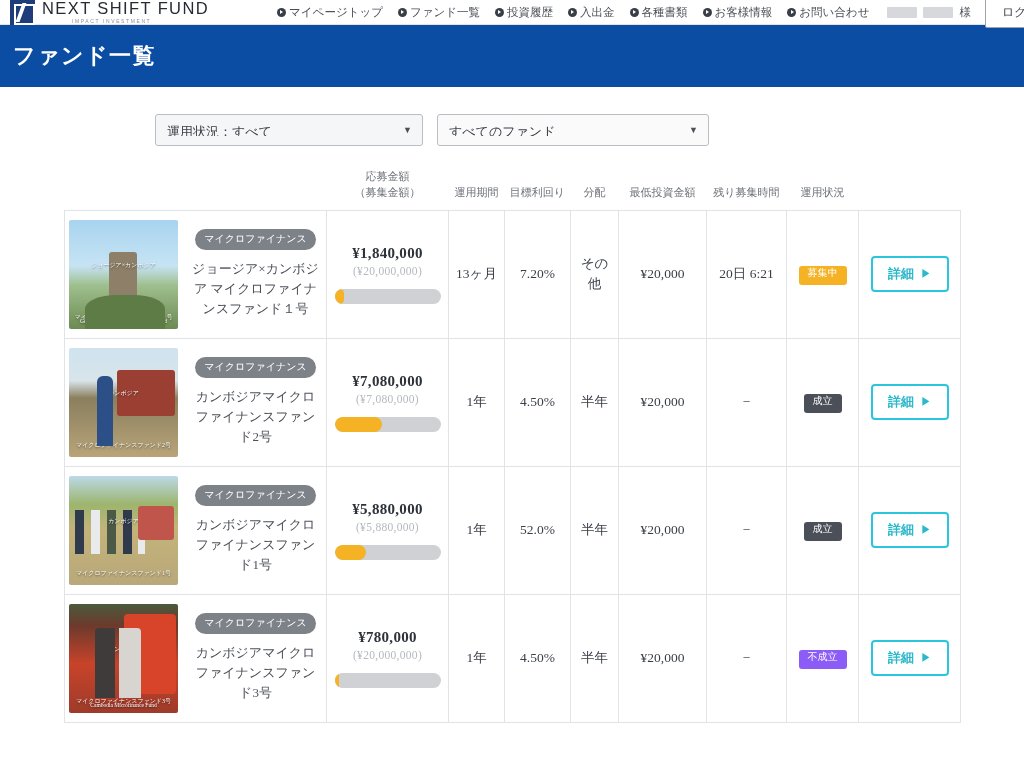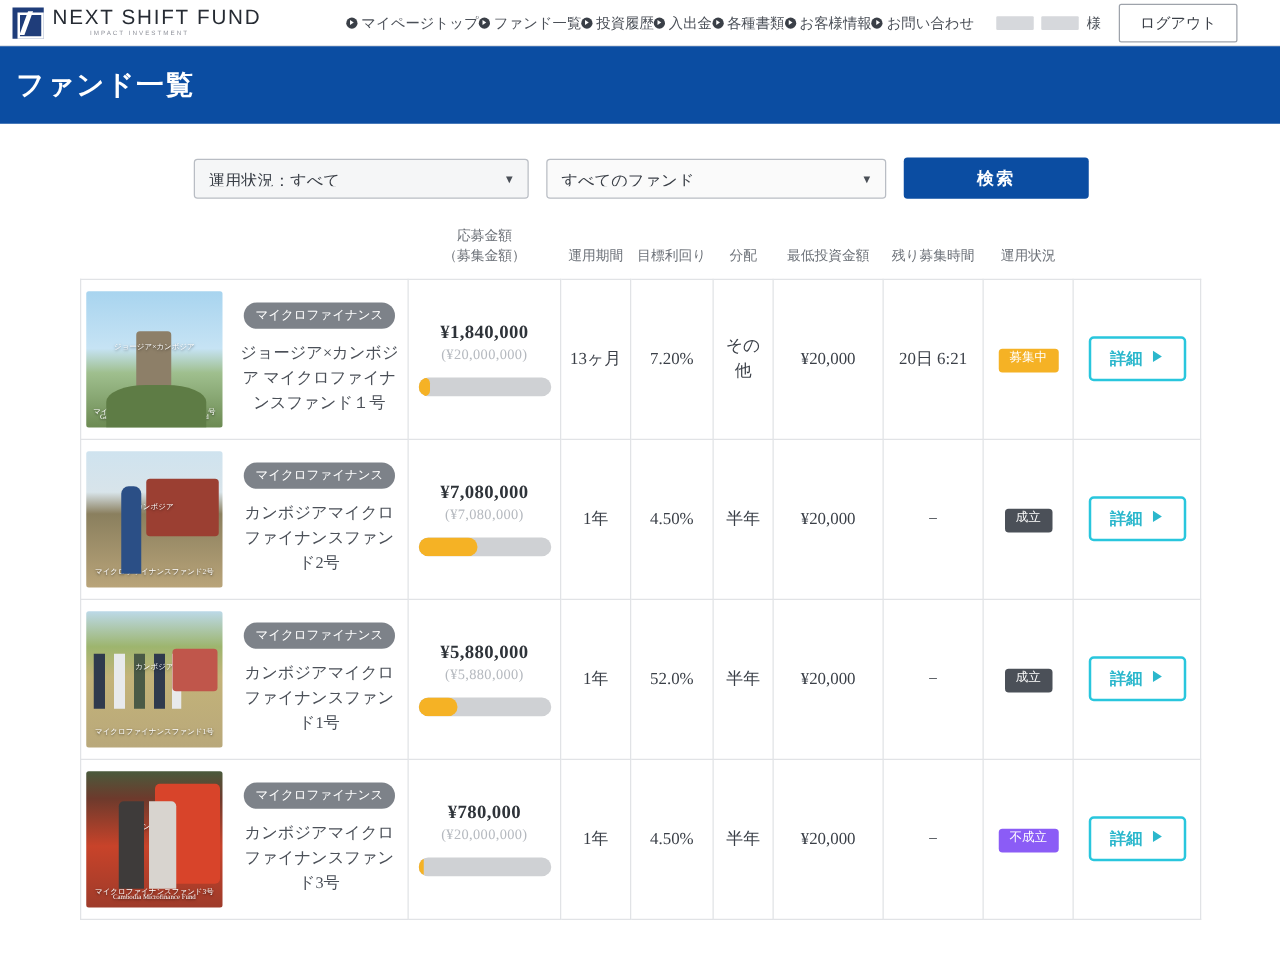--- a/index.html
+++ b/index.html
@@ -7,21 +7,21 @@
   html, body {
     margin: 0; padding: 0;
     width: 1024px; height: 779px;
     background: #ffffff;
     font-family: "Liberation Sans", "DejaVu Sans", sans-serif;
     overflow: hidden;
   }
 
   
   .header {
-    height: 36px;
+    height: 24px;
     display: flex;
     align-items: center;
     background: #ffffff;
     padding: 0 24px 0 10px;
     position: relative;
   }
   .logo-wrap { display: flex; align-items: center; gap: 7px; }
   .logo-mark {
     width: 25px; height: 25px;
     background: #1f3d7a;
@@ -56,20 +56,21 @@
     letter-spacing: 1.6px;
     color: #8d9099;
     margin-top: 3px;
     margin-left: 30px;
     white-space: nowrap;
   }
 
   .nav {
     display: flex;
     align-items: flex-end;
+    gap: 15px;
     margin-left: 68px;
   }
   .nav-item {
     display: flex;
     align-items: center;
     gap: 3px;
     font-size: 11.5px;
     color: #4a4f57;
     white-space: nowrap;
     cursor: pointer;
@@ -465,21 +466,20 @@
     <span class="sel-arrow">▼</span>
   </span>
 
   <span class="select-box">
     <select id="fund-select">
       <option>すべてのファンド</option>
     </select>
     <span class="sel-arrow">▼</span>
   </span>
 
-  <button class="search-btn">検索</button>
 </div>
 
 <div class="table-wrap">
   <table class="funds">
     <thead>
       <tr>
         <th class="c-info"></th>
         <th class="c-amount">
           <div>応募金額</div>
           <div>（募集金額）</div>

